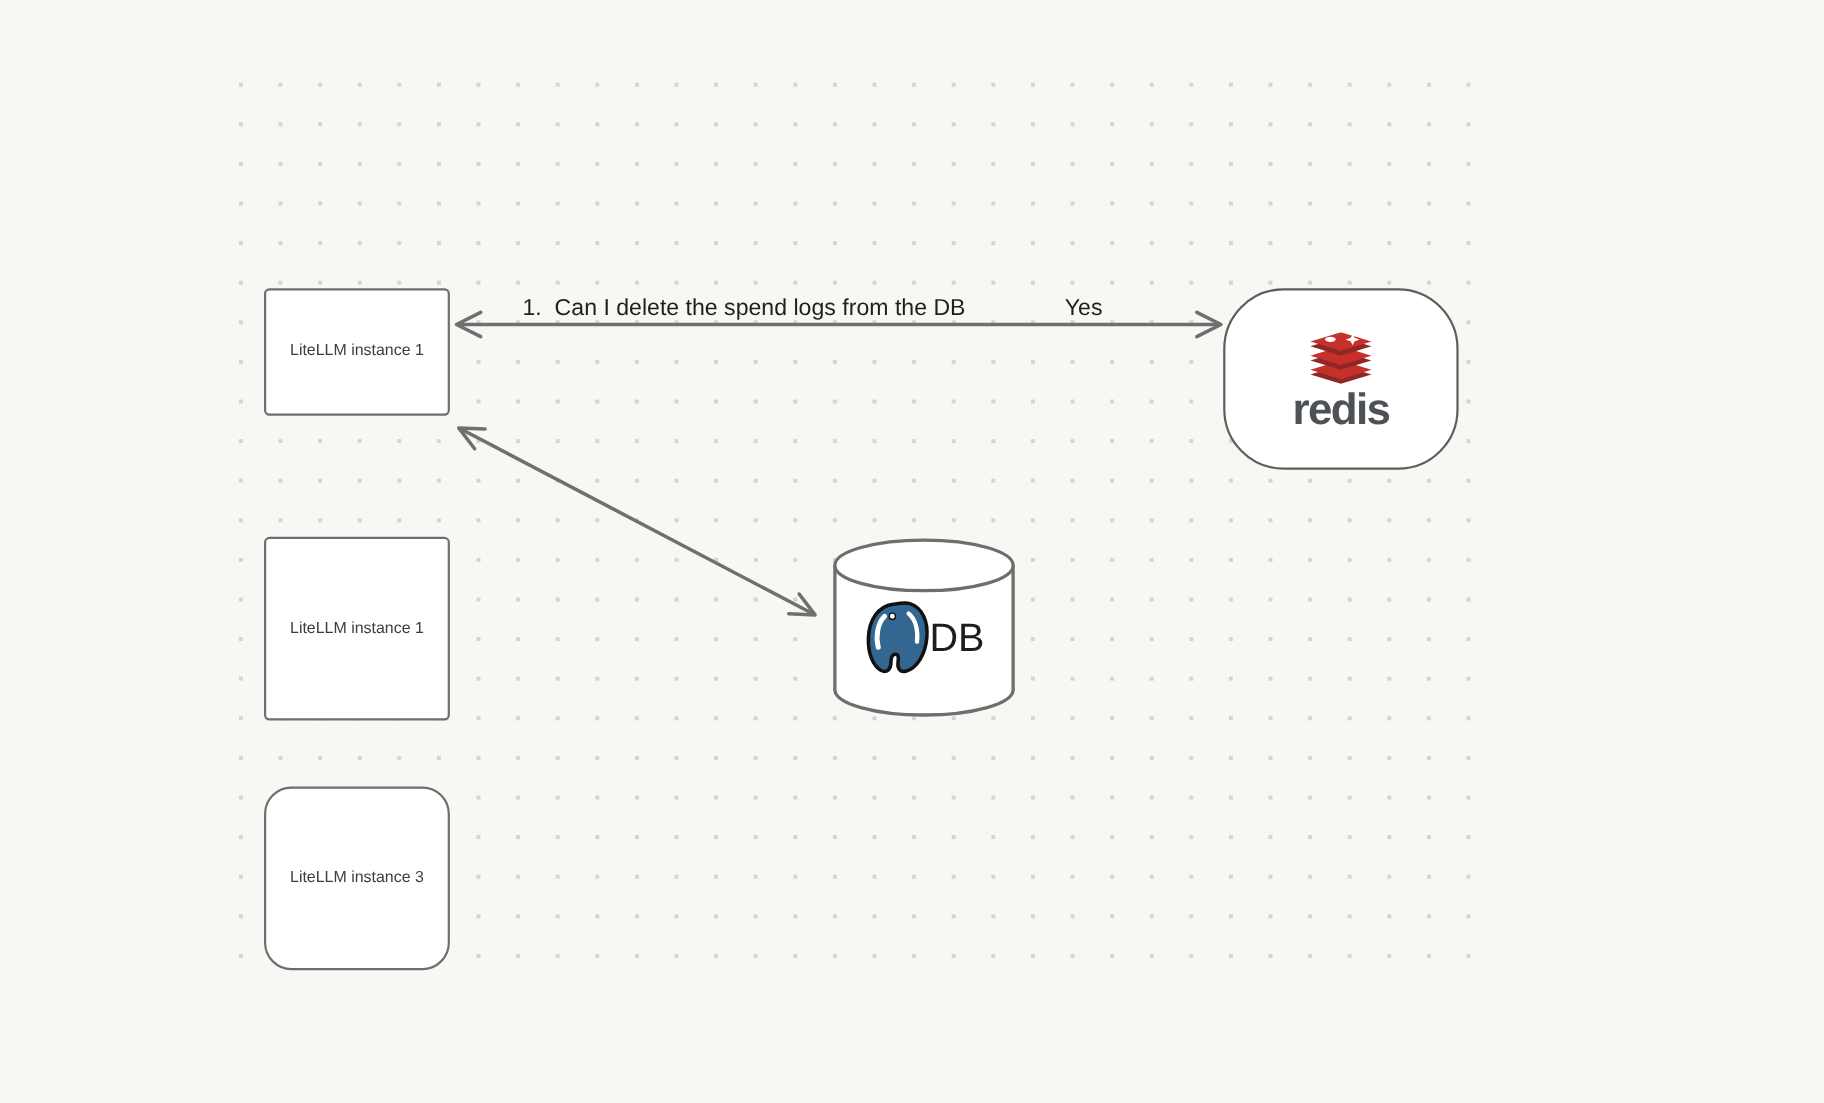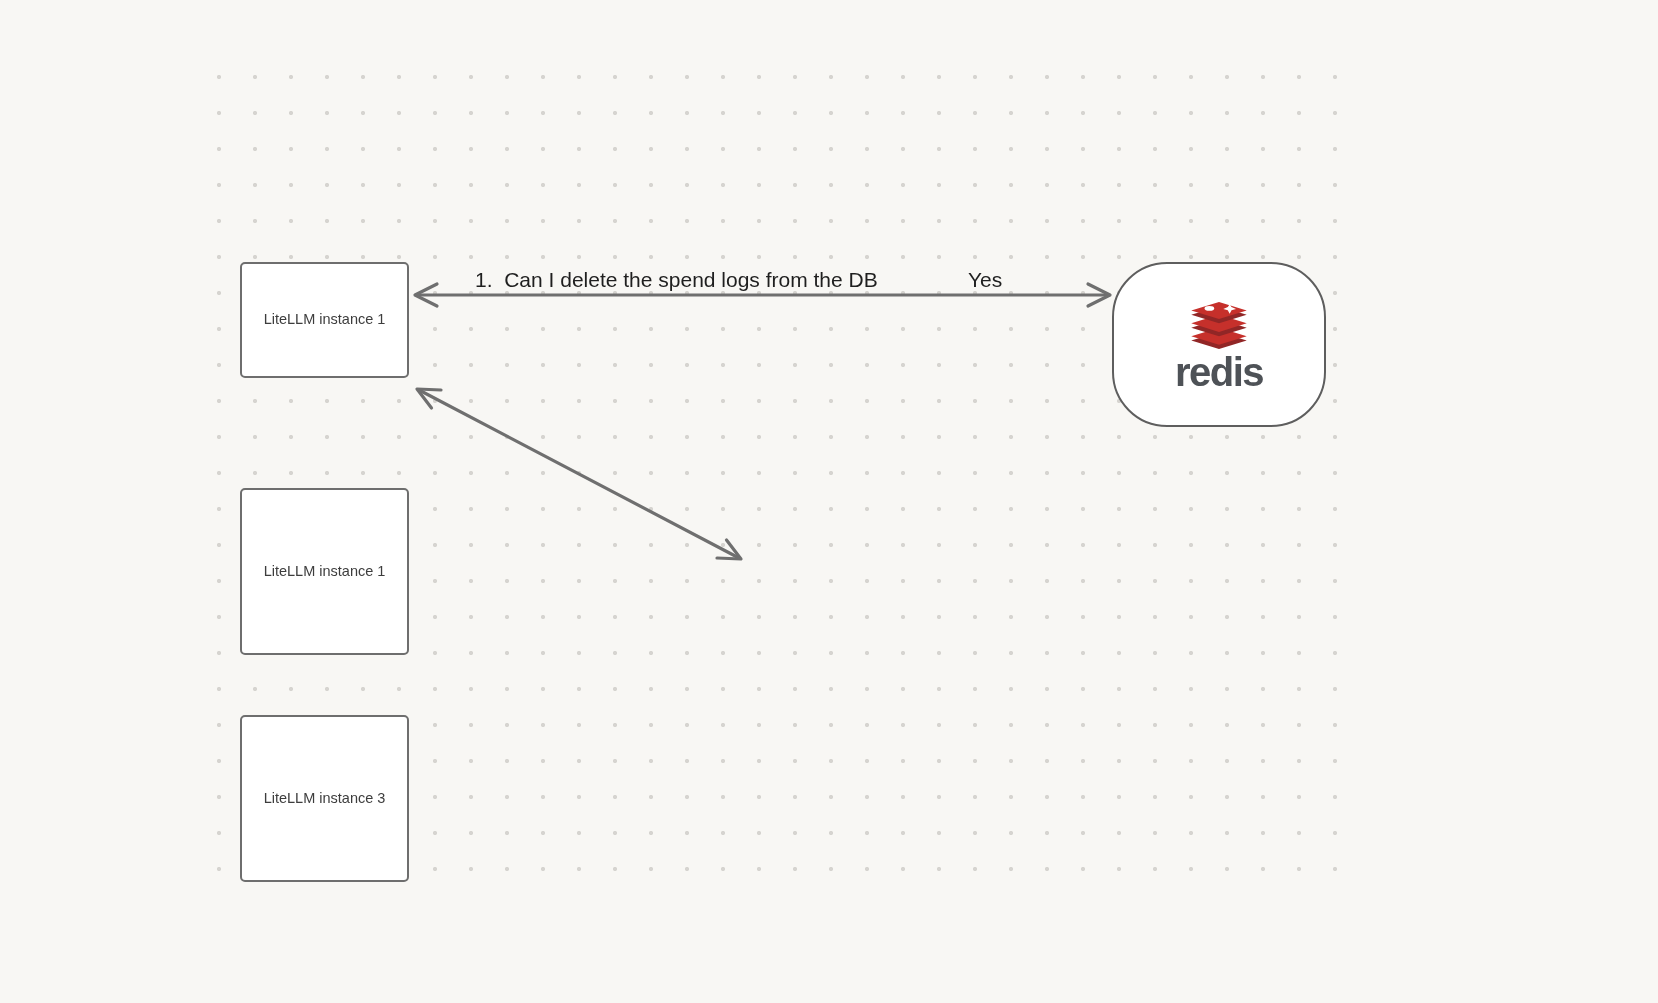--- a/index.html
+++ b/index.html
@@ -31,21 +31,21 @@
     background: #ffffff;
     border: 2px solid #6e6e6e;
     border-radius: 5px;
     display: flex; align-items: center; justify-content: center;
     color: #3d3d3d;
     font-size: 14.5px;
     line-height: 1.2;
   }
   .box-1 { left: 240px; top: 262px; height: 116px; }
   .box-2 { left: 240px; top: 488px; height: 167px; }
-  .box-3 { left: 240px; top: 715px; height: 167px; }
+  .box-3 { left: 240px; top: 715px; height: 167px; border-radius: 25px; }
 
   .redis-node {
     position: absolute;
     left: 1112px; top: 262px;
     width: 214px; height: 165px;
     background: #ffffff;
     border: 2.5px solid #5e5e5e;
     border-radius: 55px;
     display: flex; flex-direction: column;
     align-items: center; justify-content: center;
@@ -124,17 +124,37 @@
       <polygon points="60,32 112,48 60,64 8,48" fill="#912626"></polygon>
       <polygon points="60,24 112,40 60,56 8,40" fill="#c6302b"></polygon>
       <polygon points="60,8 112,24 60,40 8,24" fill="#912626"></polygon>
       <polygon points="60,0 112,16 60,32 8,16" fill="#c6302b"></polygon>
       <ellipse cx="42" cy="12" rx="9" ry="4.5" fill="#ffffff"></ellipse>
       <polygon points="80,4 83.5,9.5 92,13 83.5,15.5 80,22 76.5,15.5 68,13 76.5,9.5" fill="#ffffff"></polygon>
     </svg>
     <div class="redis-word">redis</div>
   </div>
 
+  <div class="db-node">
+    <svg class="db-cylinder" width="170" height="166" viewBox="0 0 170 166">
+      <ellipse cx="85" cy="139" rx="81" ry="23" fill="#ffffff" stroke="#6e6e6e" stroke-width="3"></ellipse>
+      <rect x="4" y="26" width="162" height="113" fill="#ffffff"></rect>
+      <line x1="4" y1="26" x2="4" y2="139" stroke="#6e6e6e" stroke-width="3"></line>
+      <line x1="166" y1="26" x2="166" y2="139" stroke="#6e6e6e" stroke-width="3"></line>
+      <ellipse cx="85" cy="26" rx="81" ry="23" fill="#ffffff" stroke="#6e6e6e" stroke-width="3"></ellipse>
+    </svg>
+    <div class="db-content">
+      <svg width="64" height="67" viewBox="0 0 100 104">
+        <path d="M66 4 C84 10 92 30 90 52 C88 76 76 96 60 100 C52 102 48 96 49 88
+                 C50 80 50 76 45 76 C40 76 39 81 39 88 C39 97 33 103 25 99
+                 C13 92 6 74 7 52 C8 28 20 8 42 5 C51 3.5 59 2 66 4 Z" fill="#336791" stroke="#111111" stroke-width="5" stroke-linejoin="round"></path>
+        <path d="M30 22 C20 32 17 50 21 66" stroke="#ffffff" stroke-width="7" fill="none" stroke-linecap="round"></path>
+        <path d="M64 18 C74 26 78 42 76 58" stroke="#ffffff" stroke-width="6" fill="none" stroke-linecap="round"></path>
+        <circle cx="41" cy="22" r="4.5" fill="#ffffff" stroke="#111111" stroke-width="2"></circle>
+      </svg>
+      <span class="db-label">DB</span>
+    </div>
+  </div>
 
   <div class="edge-label edge1-label">1.  Can I delete the spend logs from the DB</div>
   <div class="edge-label edge1-yes">Yes</div>
 
 </div>
 
 </body></html>

